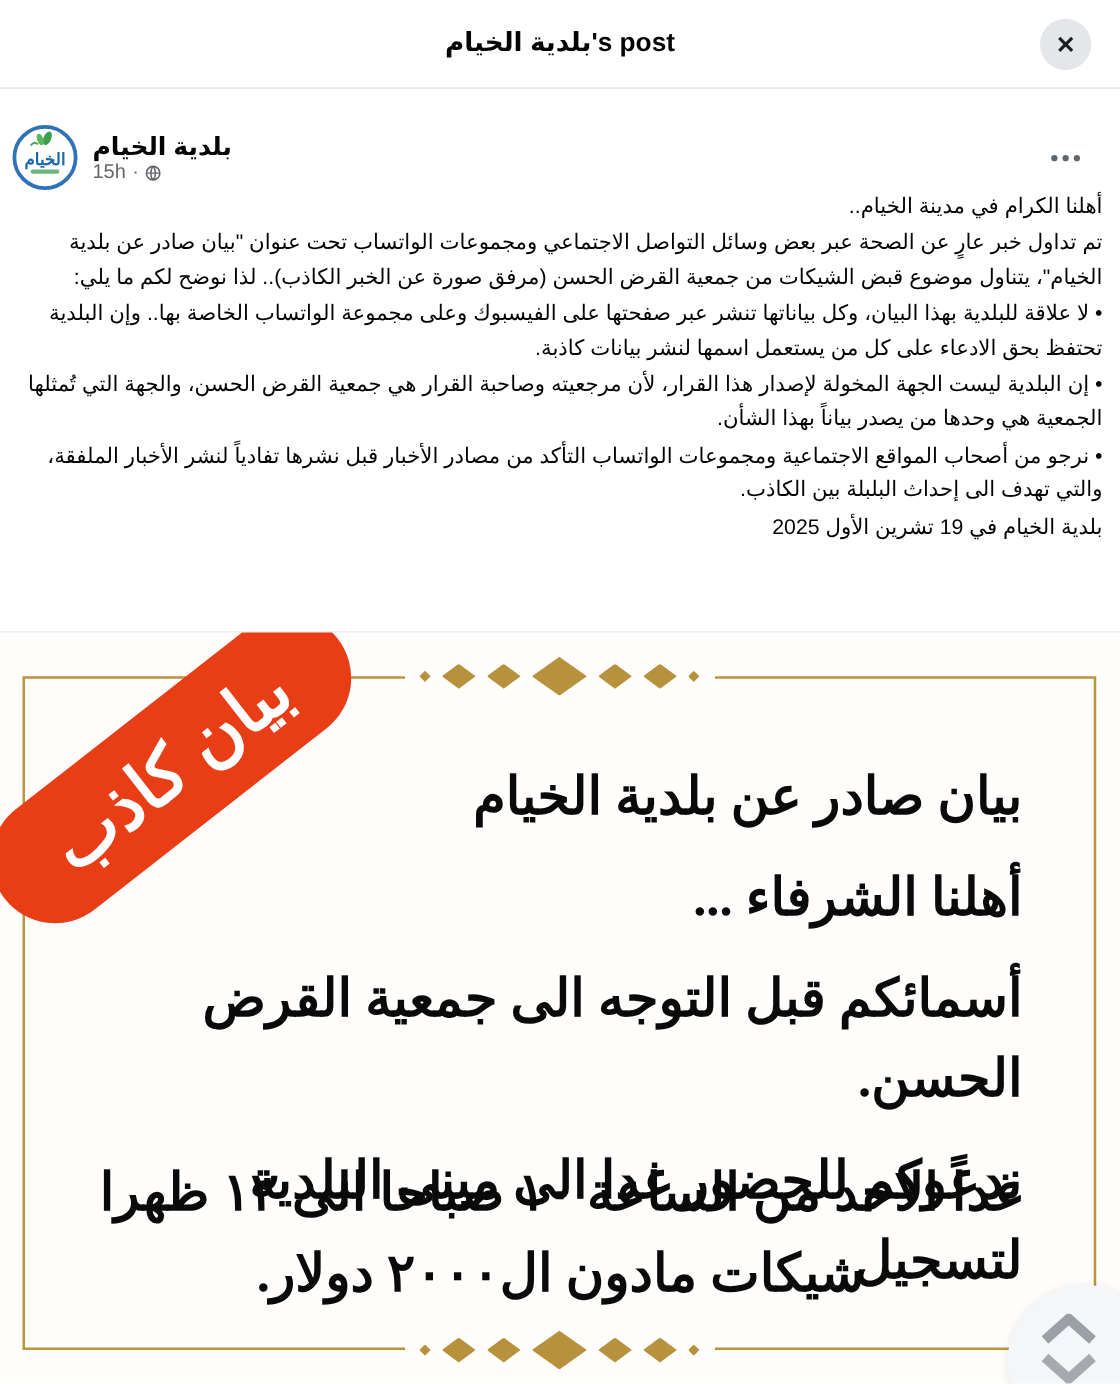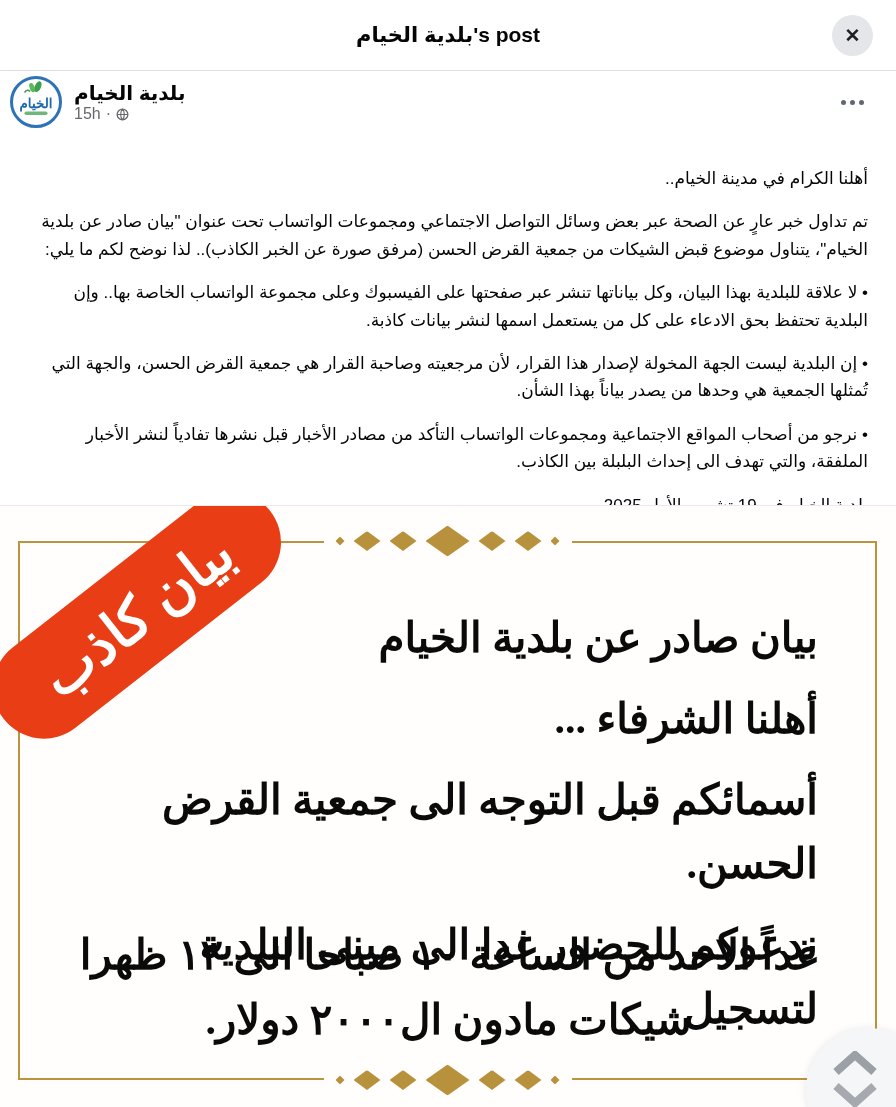--- a/index.html
+++ b/index.html
@@ -12,38 +12,38 @@
   .topbar h1{
     margin:0;position:absolute;top:0;left:0;width:100%;height:70px;line-height:70px;
     text-align:center;font-size:21px;font-weight:bold;color:#050505;direction:ltr;
   }
   .close-btn{
     position:absolute;top:15px;left:832px;width:41px;height:41px;border:none;border-radius:50%;
     background:#e4e6ea;cursor:pointer;display:flex;align-items:center;justify-content:center;
     font-size:19px;font-weight:bold;color:#1c1e21;padding:0;
   }
   
-  .post-head{position:absolute;top:68px;left:0;width:896px;height:70px;text-align:right;}
+  .post-head{position:absolute;top:92px;left:0;width:896px;height:70px;text-align:right;}
   .avatar{
     position:absolute;top:8px;left:10px;width:52px;height:52px;border-radius:50%;
     border:3px solid #2e72b8;background:#fff;box-sizing:border-box;overflow:hidden;cursor:pointer;
   }
   .author{position:absolute;top:13px;left:74px;font-size:20px;font-weight:bold;color:#050505;cursor:pointer;}
   .sub{position:absolute;top:37px;left:74px;font-size:16px;color:#65676b;display:flex;align-items:center;gap:5px;}
   .more-btn{
     position:absolute;top:16px;left:832px;width:40px;height:36px;border:none;background:transparent;cursor:pointer;
     display:flex;align-items:center;justify-content:center;gap:4px;padding:0;
   }
   .more-btn i{width:5px;height:5px;border-radius:50%;background:#606770;display:block;}
   
   .post-body{
     position:absolute;top:149px;left:0;width:872px;padding:0 12px;direction:rtl;text-align:right;
     font-size:17px;line-height:27.4px;color:#050505;
   }
-  .post-body p{margin:16px;text-align:right;}
+  .post-body p{margin:2px;text-align:right;}
   
   .photo{
     position:absolute;top:505px;left:0;width:896px;height:602px;background:#fffefc;
     border-top:1px solid #e9ebee;box-sizing:border-box;overflow:hidden;
     font-family:"Liberation Serif","DejaVu Serif",serif;
   }
   .frame{position:absolute;top:35px;left:18px;right:19px;bottom:27px;border:2px solid #bb9440;}
   .orn{position:absolute;left:50%;display:flex;align-items:center;gap:9px;background:#fffefc;padding:0 12px;}
   .orn.top{top:-2px;transform:translate(-50%,-50%);}
   .orn.bottom{top:calc(100% + 2px);transform:translate(-50%,-50%);}

